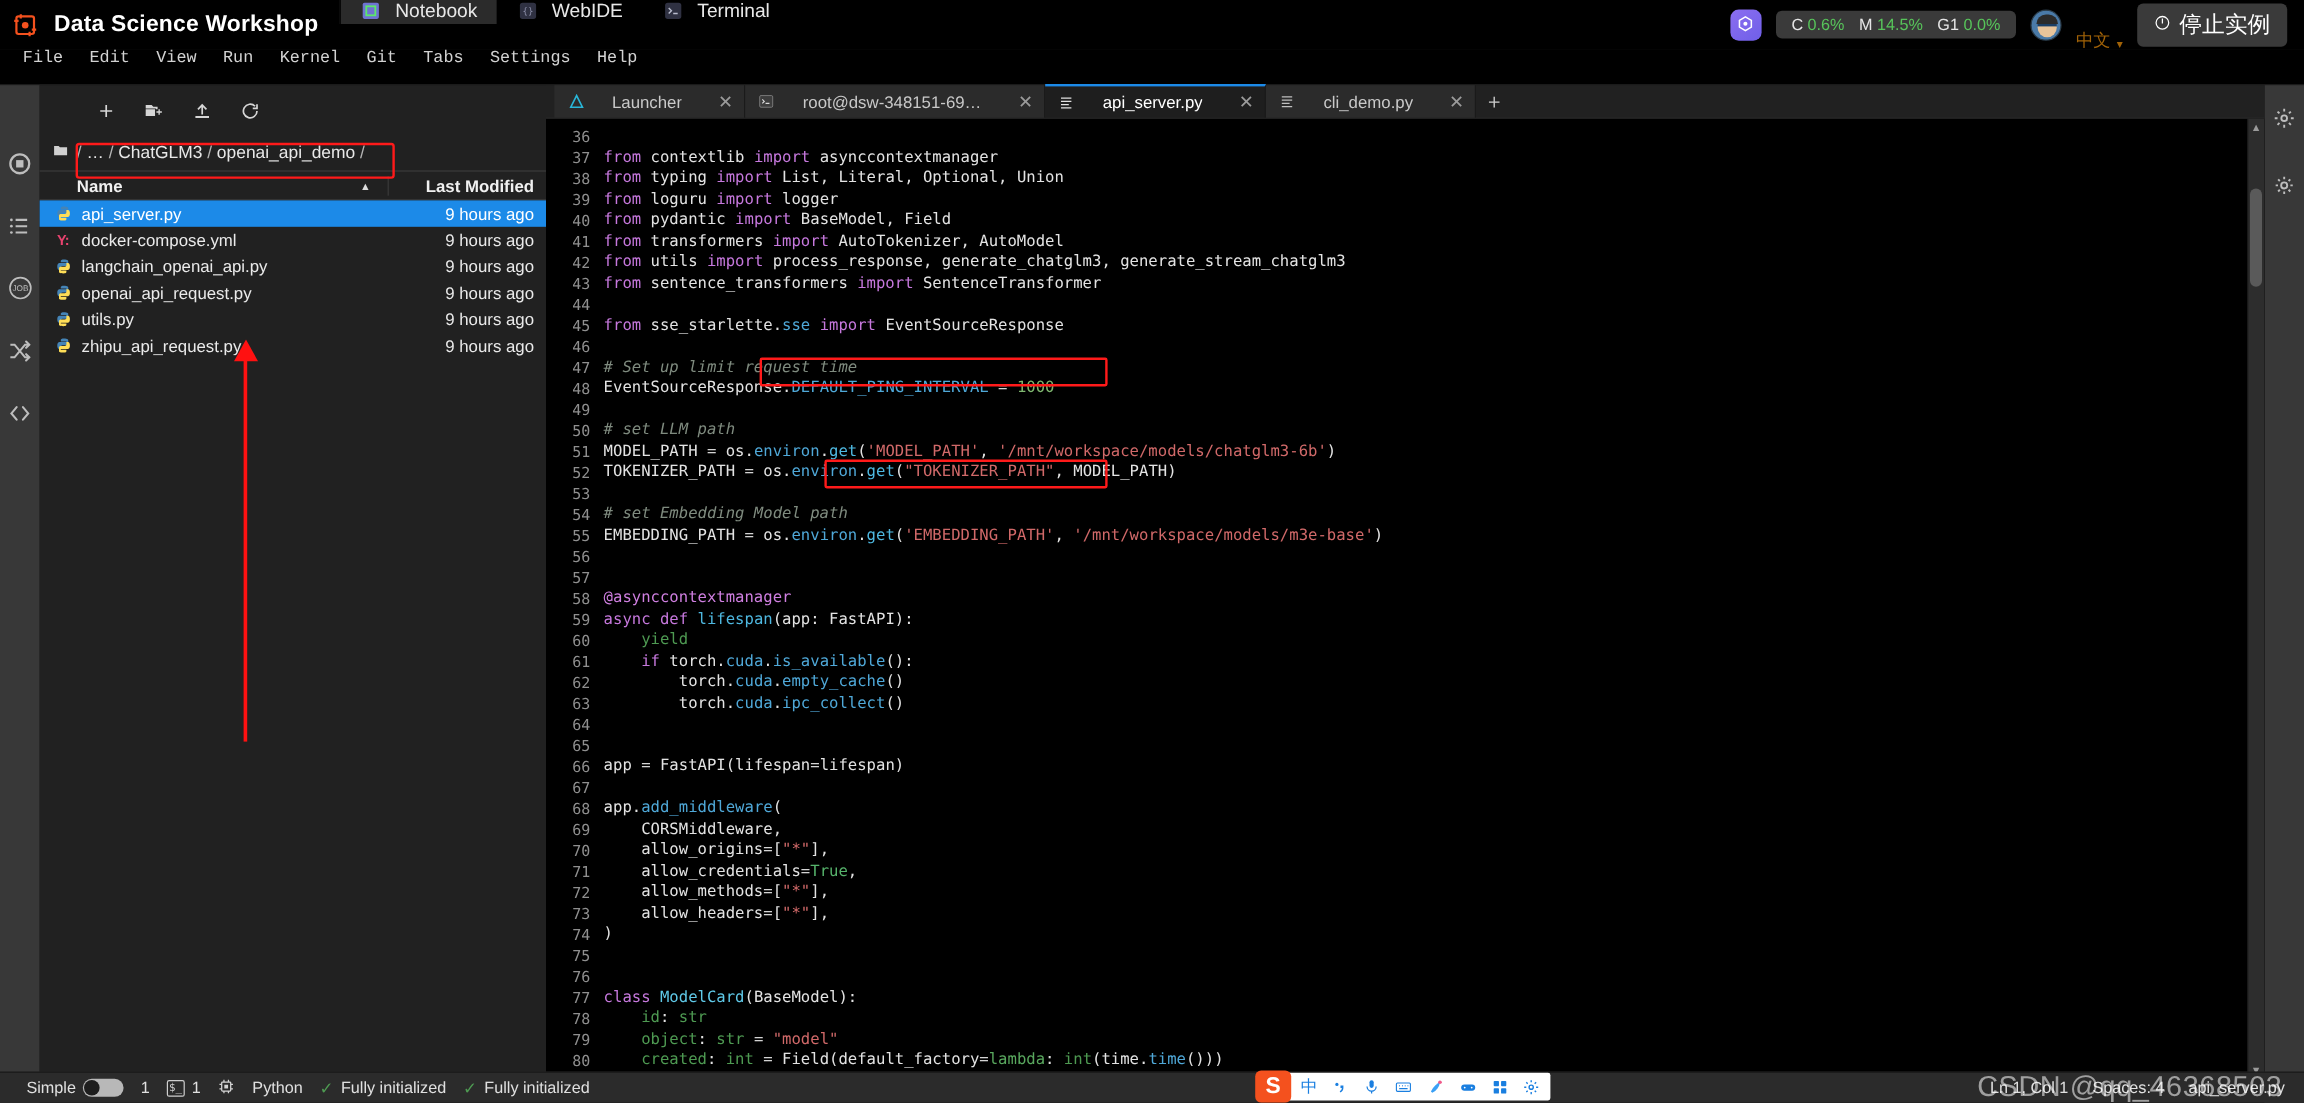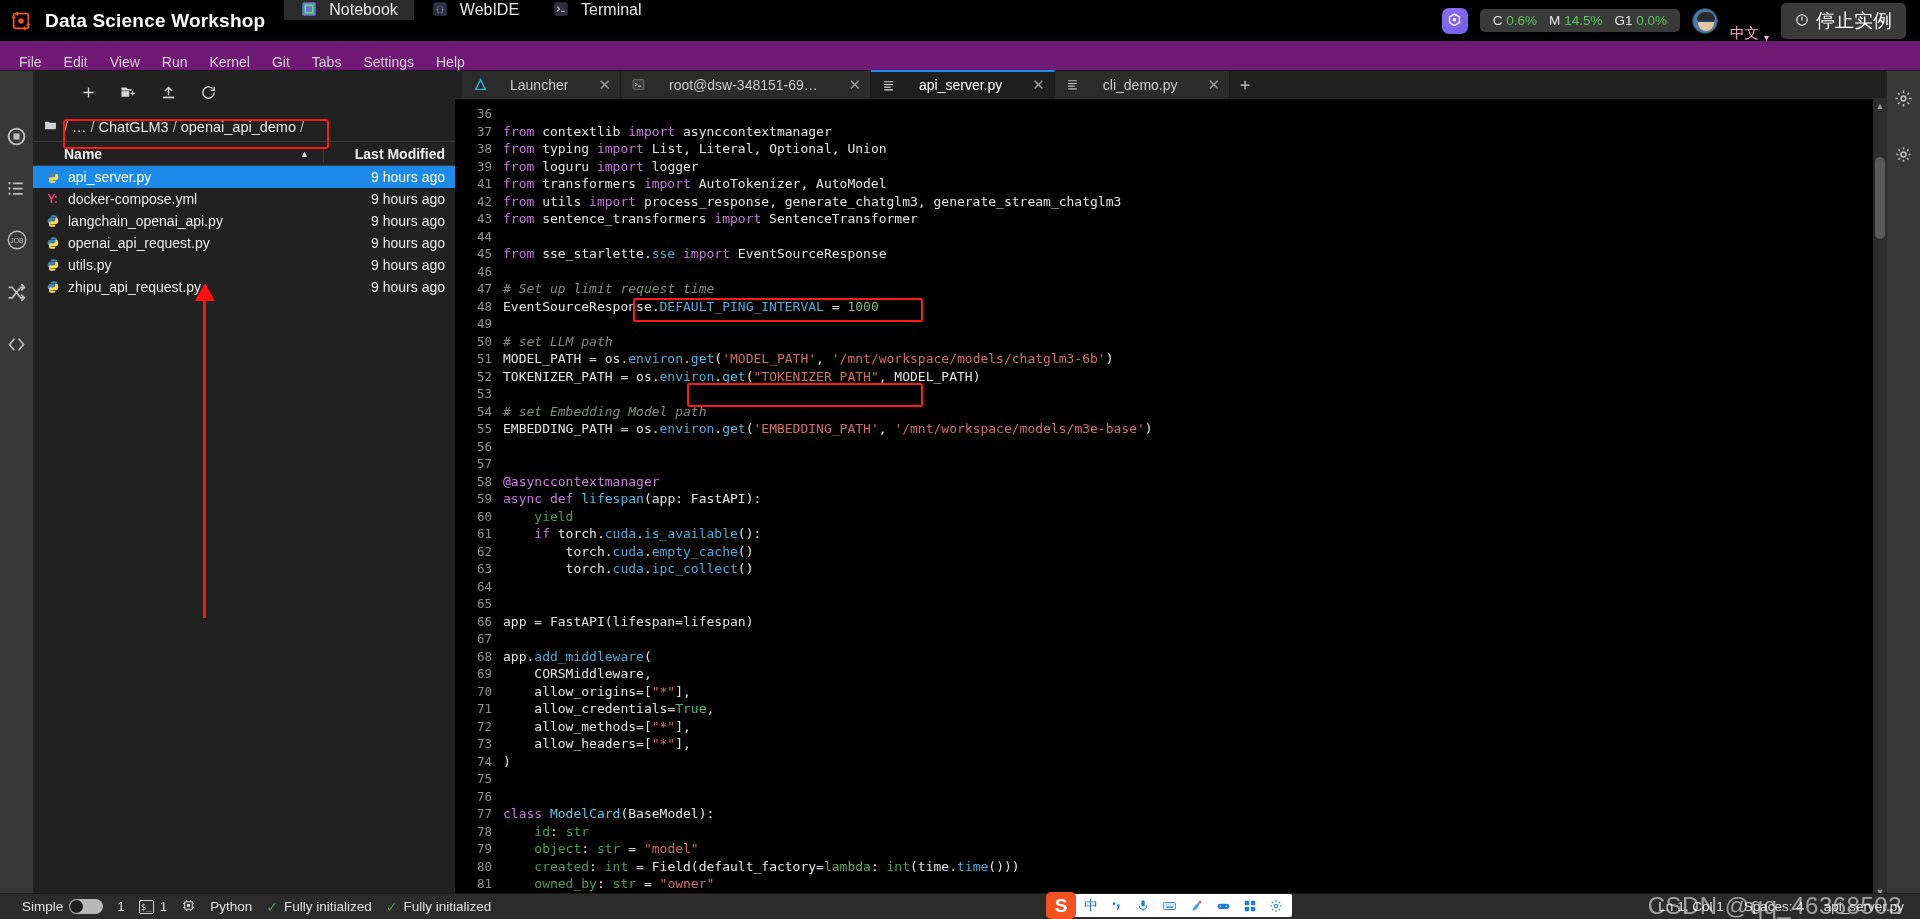--- a/index.html
+++ b/index.html
@@ -55,34 +55,35 @@
     background:#4a7aa8; overflow:hidden; position:relative;
     border:1px solid #2b3c4a;
   }
   .avatar .face { position:absolute; left:5px; top:6px; width:16px; height:16px;
     border-radius:50%; background:#e8c49a; }
   .avatar .hair { position:absolute; left:4px; top:3px; width:18px; height:8px;
     border-radius:9px 9px 0 0; background:#2b2b2b; }
   .avatar .glass { position:absolute; left:5px; top:11px; width:16px; height:5px;
     border-top:2px solid #1b3f66; }
   .lang {
-    color:#f9a8d4; font-size:14.5px; display:flex; align-items:flex-end; gap:5px;
+    color:#a16207; font-size:14.5px; display:flex; align-items:flex-end; gap:5px;
     white-space:nowrap;
     margin-top:25px;
   }
   .stopbtn {
     background:#3a3a3a; border-radius:5px; padding:5px 14px; color:#fff;
     font-size:19px; display:flex; align-items:center; gap:7px; white-space:nowrap;
   }
 
   
   .menubar {
     position:absolute; left:0; top:41px; width:1920px; height:30px;
-    background:#701a75; display:flex; align-items:flex-end; padding-left:8px;
+    background:#000000; display:flex; align-items:flex-start; padding-left:8px;
     border-bottom:1px solid #1a1a1a;
+    font-family:Liberation Mono, monospace;
   }
   .menu-item { color:#d2d2d2; font-size:14px; padding:0 11px; white-space:nowrap; }
 
   
   .rail {
     position:absolute; left:0; top:71px; width:33px; height:848px;
     background:#383838; display:flex; flex-direction:column; align-items:center;
     padding-top:52px; gap:26px;
   }
   .rail-top {
@@ -588,20 +589,21 @@
       </div>
       <div class="tab-add">＋</div>
     </div>
 
     <div class="editor">
       <div class="code" id="code-lines">
           <div class="ln"><span class="num">36</span><span class="src"></span></div>
           <div class="ln"><span class="num">37</span><span class="src"><span class="kw">from</span><span class="src"> contextlib </span><span class="kw">import</span><span class="src"> asynccontextmanager</span></span></div>
           <div class="ln"><span class="num">38</span><span class="src"><span class="kw">from</span><span class="src"> typing </span><span class="kw">import</span><span class="src"> List, Literal, Optional, Union</span></span></div>
           <div class="ln"><span class="num">39</span><span class="src"><span class="kw">from</span><span class="src"> loguru </span><span class="kw">import</span><span class="src"> logger</span></span></div>
+          <div class="ln"><span class="num">40</span><span class="src"><span class="kw">from</span><span class="src"> pydantic </span><span class="kw">import</span><span class="src"> BaseModel, Field</span></span></div>
           <div class="ln"><span class="num">41</span><span class="src"><span class="kw">from</span><span class="src"> transformers </span><span class="kw">import</span><span class="src"> AutoTokenizer, AutoModel</span></span></div>
           <div class="ln"><span class="num">42</span><span class="src"><span class="kw">from</span><span class="src"> utils </span><span class="kw">import</span><span class="src"> process_response, generate_chatglm3, generate_stream_chatglm3</span></span></div>
           <div class="ln"><span class="num">43</span><span class="src"><span class="kw">from</span><span class="src"> sentence_transformers </span><span class="kw">import</span><span class="src"> SentenceTransformer</span></span></div>
           <div class="ln"><span class="num">44</span><span class="src"></span></div>
           <div class="ln"><span class="num">45</span><span class="src"><span class="kw">from</span><span class="src"> sse_starlette.</span><span class="attr">sse</span><span class="src"> </span><span class="kw">import</span><span class="src"> EventSourceResponse</span></span></div>
           <div class="ln"><span class="num">46</span><span class="src"></span></div>
           <div class="ln"><span class="num">47</span><span class="src"><span class="cmt"># Set up limit request time</span></span></div>
           <div class="ln"><span class="num">48</span><span class="src"><span class="src">EventSourceResponse.</span><span class="attr">DEFAULT_PING_INTERVAL</span><span class="src"> </span><span class="op">=</span><span class="src"> </span><span class="num2">1000</span></span></div>
           <div class="ln"><span class="num">49</span><span class="src"></span></div>
           <div class="ln"><span class="num">50</span><span class="src"><span class="cmt"># set LLM path</span></span></div>

